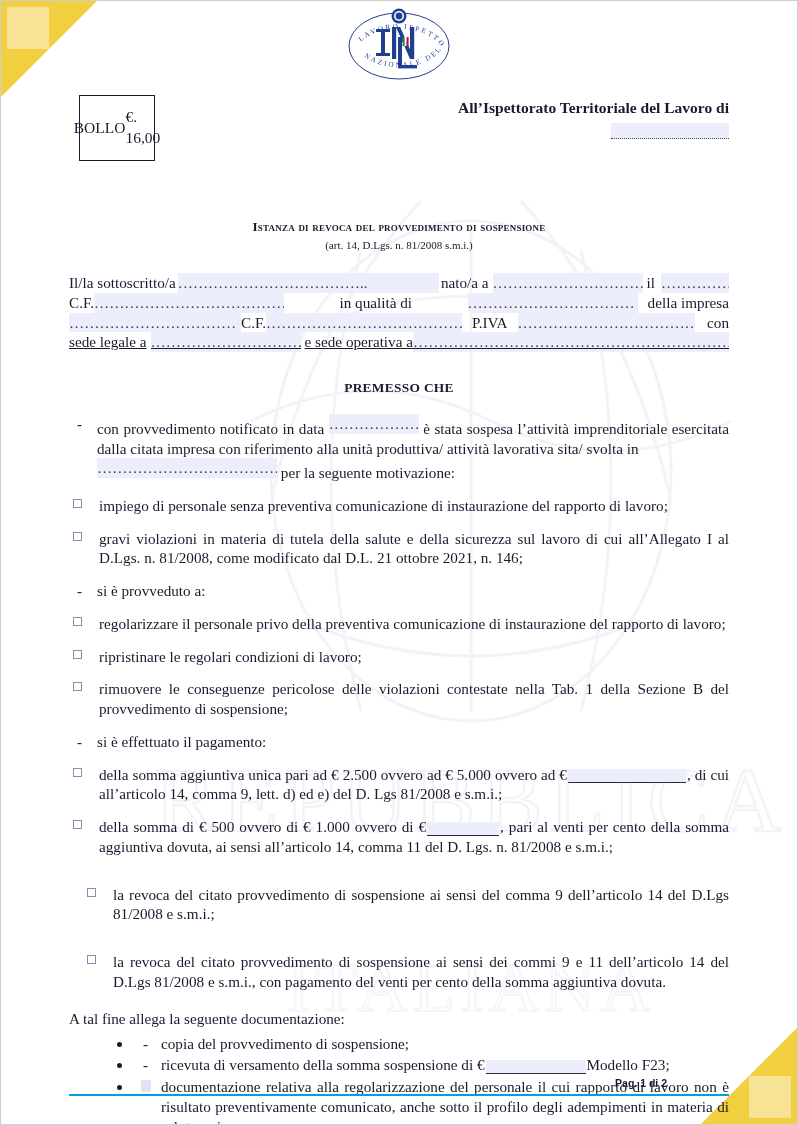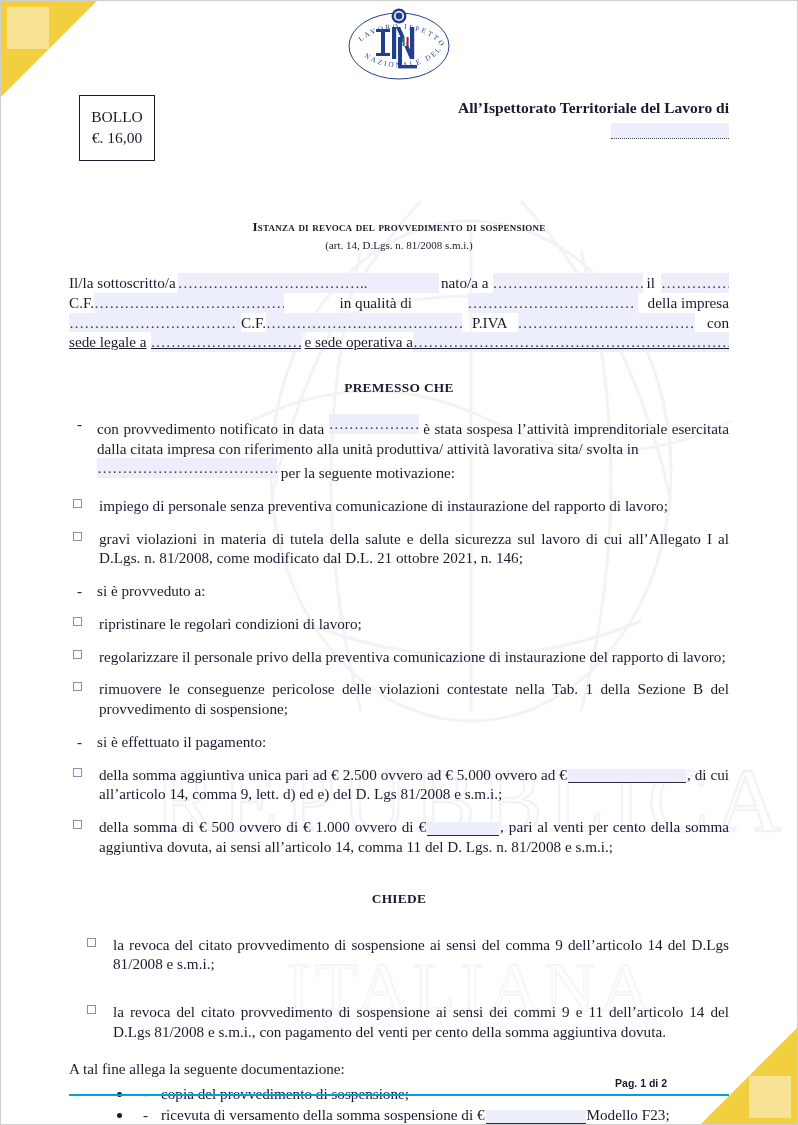--- a/index.html
+++ b/index.html
@@ -88,21 +88,20 @@
   }
   .bollo {
     position: absolute;
     left: 10px;
     top: 4px;
     width: 76px;
     height: 66px;
     border: 1.4px solid #1a1a2e;
     box-sizing: border-box;
     display: flex;
-    flex-direction: column;
     align-items: center;
     justify-content: center;
     font-size: 15.5px;
     line-height: 1.35;
   }
   .addressee {
     position: absolute;
     right: 0;
     top: 8px;
     text-align: right;
@@ -404,25 +403,25 @@
 
     <ul class="dashlist">
       <li class="dash-item">
         <span class="marker">-</span>
         <span>si è provveduto a:</span>
       </li>
     </ul>
     <ul class="boxlist indent-1">
       <li class="box-item">
         <span class="cb"></span>
+        <span>regolarizzare il personale privo della preventiva comunicazione di instaurazione del rapporto di lavoro;</span>
+      </li>
+      <li class="box-item">
+        <span class="cb"></span>
         <span>ripristinare le regolari condizioni di lavoro;</span>
-      </li>
-      <li class="box-item">
-        <span class="cb"></span>
-        <span>regolarizzare il personale privo della preventiva comunicazione di instaurazione del rapporto di lavoro;</span>
       </li>
       <li class="box-item">
         <span class="cb"></span>
         <span>rimuovere le conseguenze pericolose delle violazioni contestate nella Tab. 1 della Sezione B del provvedimento di sospensione;</span>
       </li>
     </ul>
 
     <ul class="dashlist">
       <li class="dash-item">
         <span class="marker">-</span>
@@ -433,21 +432,20 @@
       <li class="box-item">
         <span class="cb"></span>
         <span>della somma aggiuntiva unica pari ad € 2.500 ovvero ad € 5.000 ovvero ad €</span><span class="blank" style="width:118px;"></span><span>, di cui all’articolo 14, comma 9, lett. d) ed e) del D. Lgs 81/2008 e s.m.i.;</span>
       </li>
       <li class="box-item">
         <span class="cb"></span>
         <span>della somma di € 500 ovvero di € 1.000 ovvero di €</span><span class="blank" style="width:72px;"></span><span>, pari al venti per cento della somma aggiuntiva dovuta, ai sensi all’articolo 14, comma 11 del D. Lgs. n. 81/2008 e s.m.i.;</span>
       </li>
     </ul>
 
-    <div class="section-head" style="margin-top:34px;">CHIEDE</div>
 
     <ul class="boxlist chiede-list" style="margin-top:20px;margin-left:14px;">
       <li class="box-item">
         <span class="cb"></span>
         <span>la revoca del citato provvedimento di sospensione ai sensi del comma 9 dell’articolo 14 del D.Lgs 81/2008 e s.m.i.;</span>
       </li>
       <li class="box-item">
         <span class="cb"></span>
         <span>la revoca del citato provvedimento di sospensione ai sensi dei commi 9 e 11 dell’articolo 14 del D.Lgs 81/2008 e s.m.i., con pagamento del venti per cento della somma aggiuntiva dovuta.</span>
       </li>

